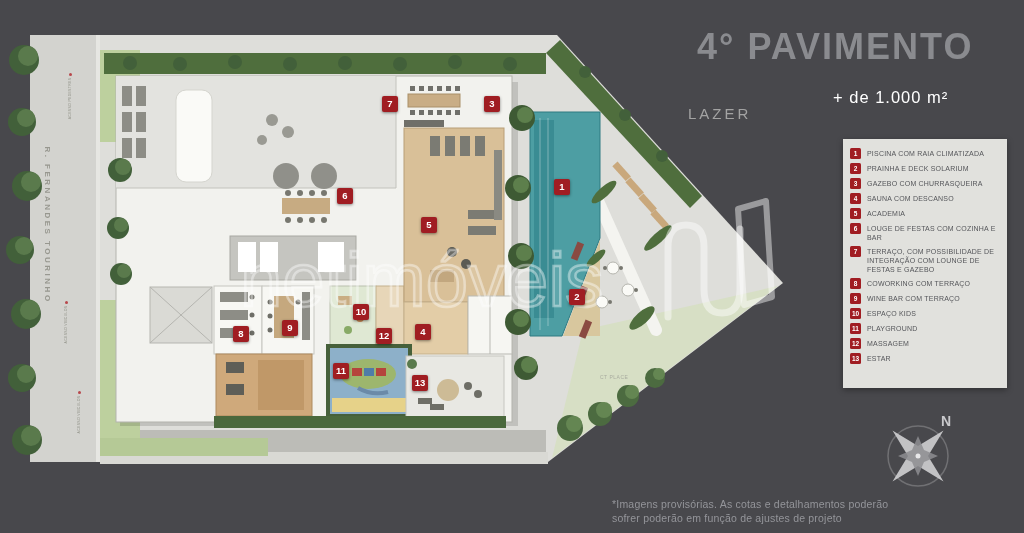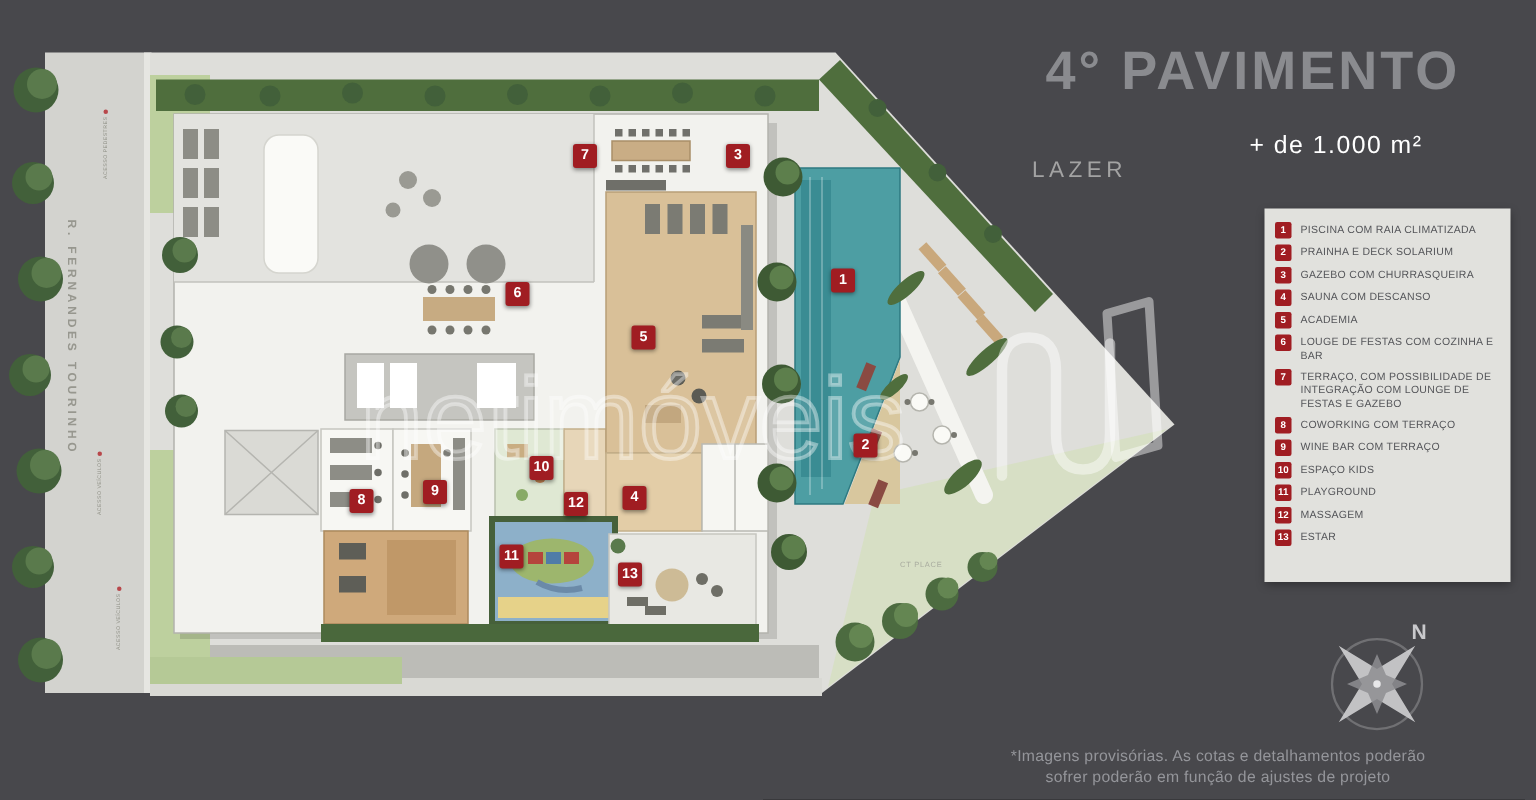--- a/index.html
+++ b/index.html
@@ -62,21 +62,21 @@
   .legend-num{
     flex:0 0 auto;width:11px;height:11px;background:#a01d22;border-radius:1.5px;
     color:#fff;font-size:6.5px;font-weight:bold;line-height:11px;text-align:center;
   }
   .legend-label{
     font-size:7px;line-height:9px;letter-spacing:.2px;color:#55565a;
     padding-top:1px;text-transform:uppercase;
   }
   .compass{left:873px;top:404px;}
   .footnote{
-    right:12px;top:497px;width:400px;text-align:center;
+    right:12px;top:497px;width:400px;text-align:left;
     font-size:10.5px;line-height:14px;color:#94959a;letter-spacing:.2px;
   }
 </style>
 </head>
 <body>
 
 <div id="stage">
 
   <svg class="abs" style="left:0;top:0" width="1024" height="533" viewBox="0 0 1024 533">
 

